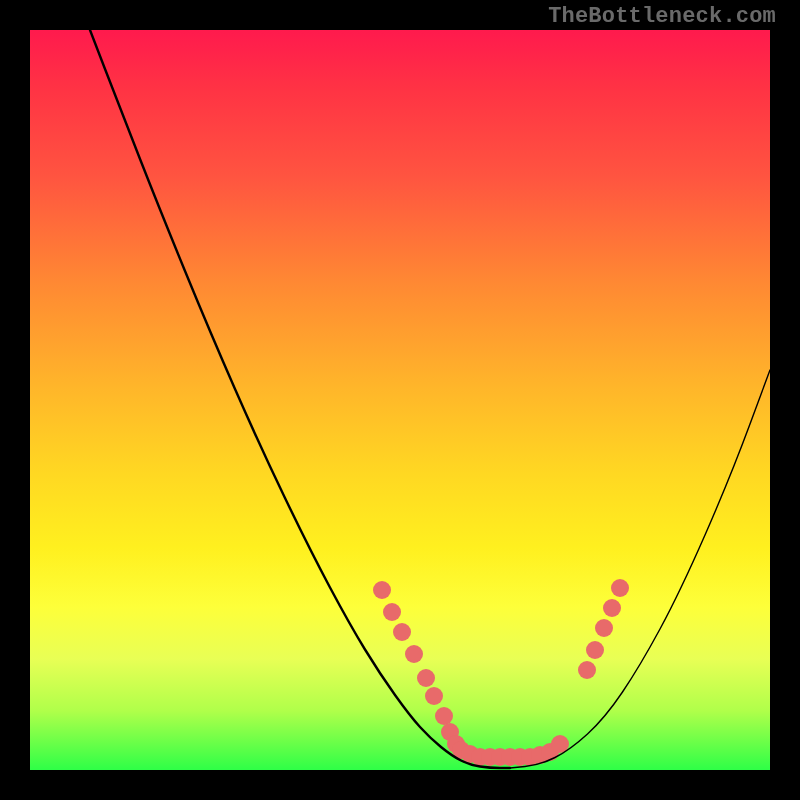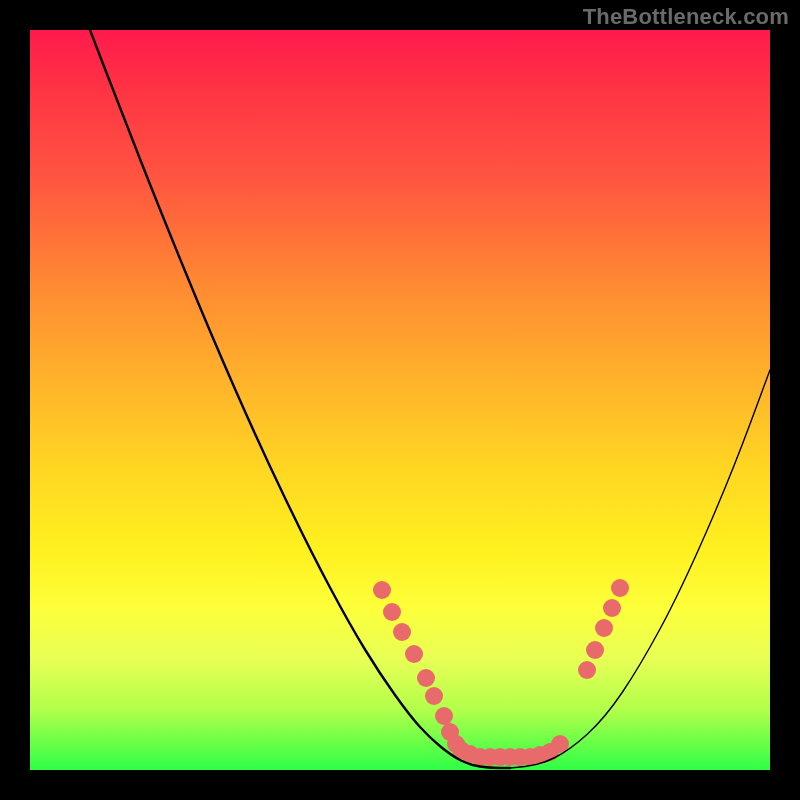--- a/index.html
+++ b/index.html
@@ -41,22 +41,22 @@
   svg.curves {
     position: absolute;
     left: 0;
     top: 0;
     width: 740px;
     height: 740px;
   }
   .attribution {
     position: absolute;
     top: 4px;
-    right: 11px;
-    font-family: Liberation Sans, sans-serif;
+    right: 24px;
+    font-family: Liberation Mono, monospace;
     font-size: 22px;
     font-weight: 600;
     color: #6a6a6a;
     letter-spacing: 0.2px;
     margin-left: 32px;
   }
 </style>
 </head>
 <body>
 

